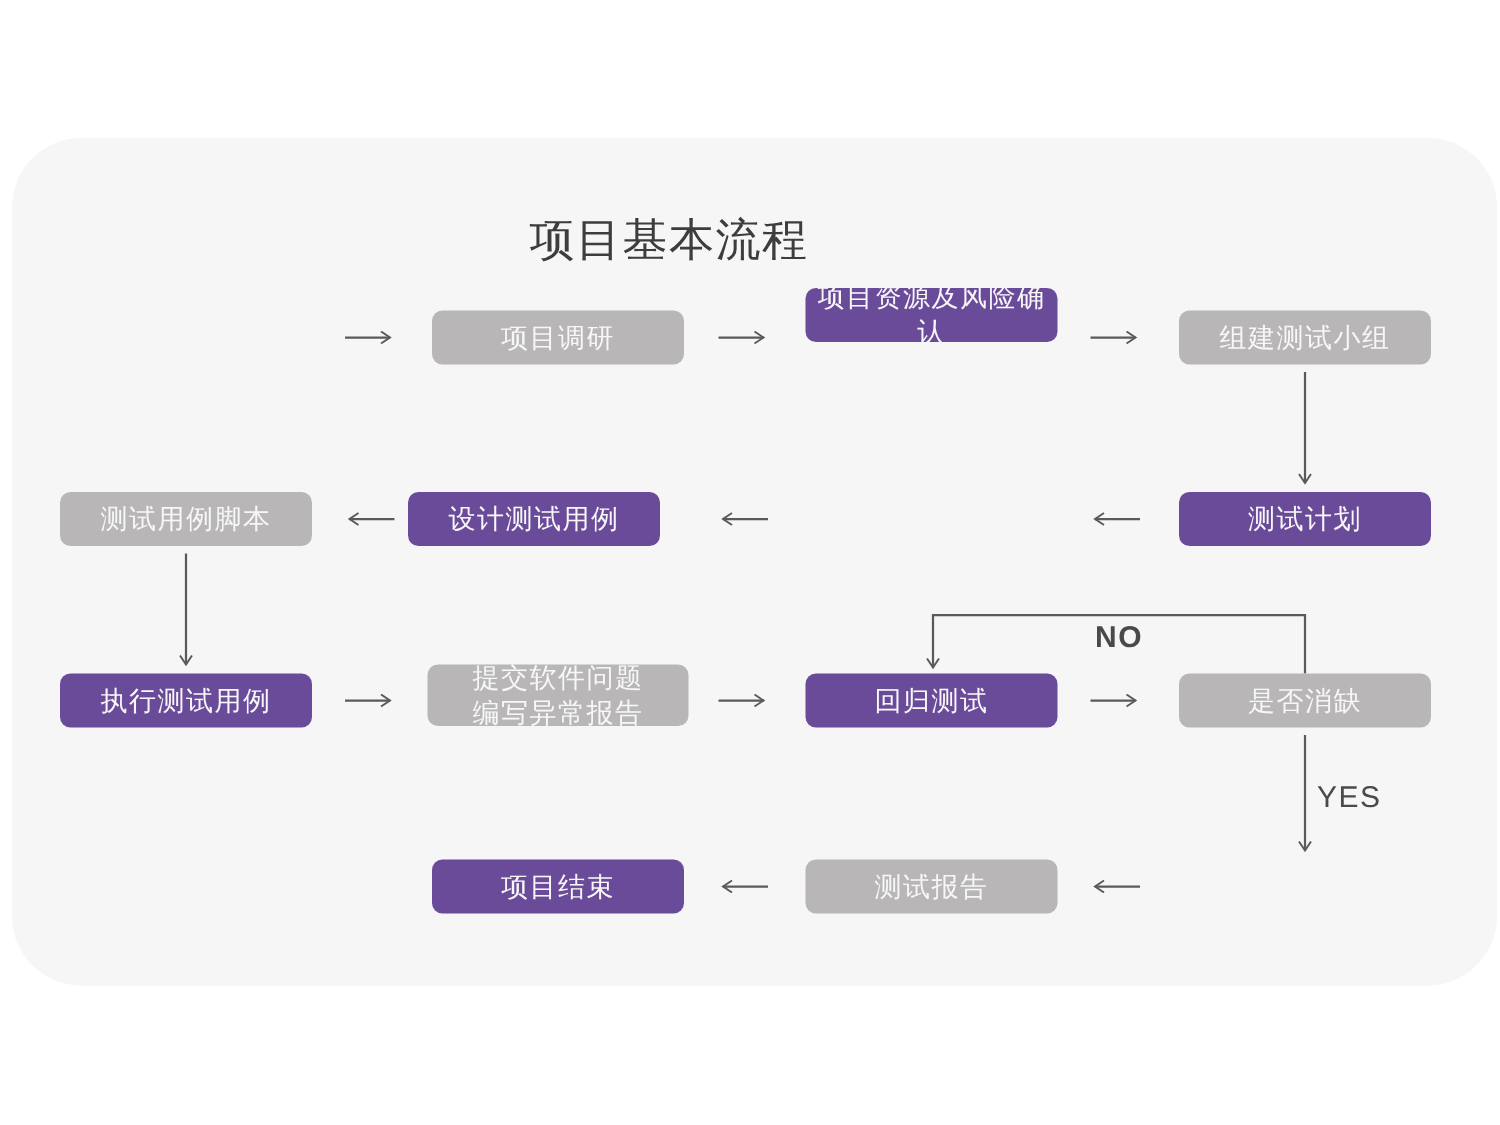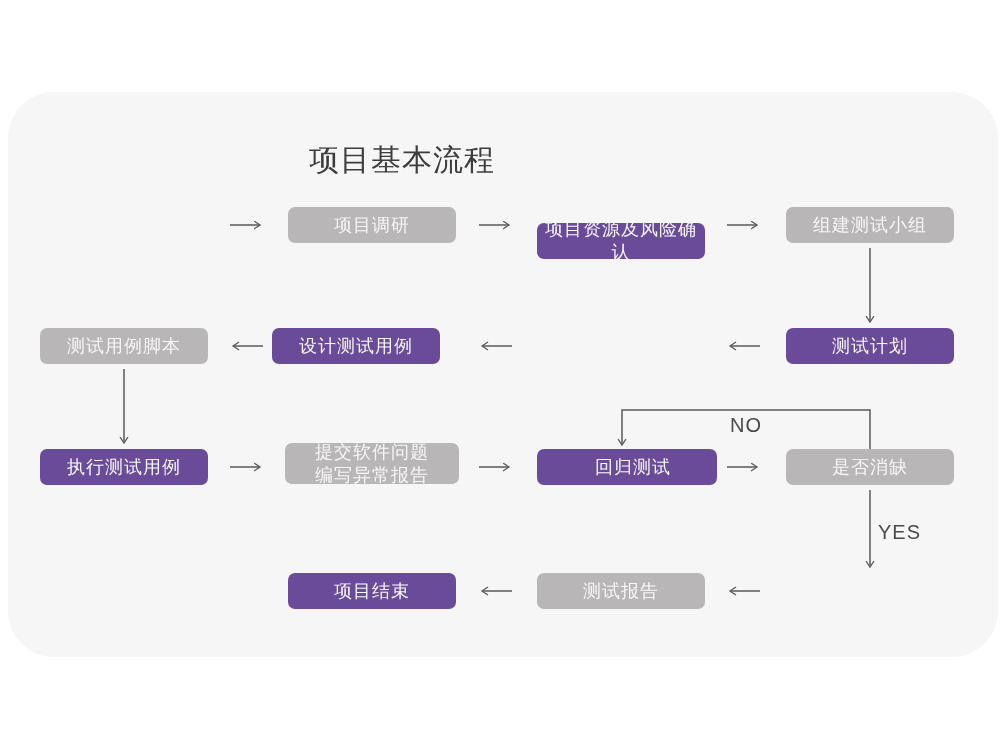--- a/index.html
+++ b/index.html
@@ -8,38 +8,39 @@
     overflow:hidden;font-family:"Liberation Sans", sans-serif;
   }
   .card{
     position:absolute;left:8px;top:92px;width:990px;height:565px;
     background:var(--card_bg,#f6f6f6);border-radius:46px;
   }
   .title{
     position:absolute;top:140px;left:0;width:804px;text-align:center;
     font-size:30px;font-weight:400;color:var(--title_color,#3d3d3d);
     letter-spacing:1px;
+    padding-left:44px;
   }
   .node{
     position:absolute;width:168px;height:36px;border-radius:7px;
     display:flex;align-items:center;justify-content:center;
     font-size:18px;color:var(--node_text,#f8f7f7);letter-spacing:1px;
     white-space:pre-line;text-align:center;line-height:23px;
   }
   .node.purple{background:var(--purple,#6a4b9a);}
   .node.gray{background:var(--gray,#b8b6b6);}
   .node.tall{height:41px;}
   svg.edges{position:absolute;left:0;top:0;width:1000px;height:750px;pointer-events:none;}
   .edge{stroke:var(--arrow,#5a5a5a);stroke-width:1.5;fill:none;}
   .arrowhead-path{stroke:var(--arrow,#5a5a5a);stroke-width:1.3;fill:none;}
   .edge-label{
     position:absolute;font-size:20px;color:var(--label_color,#4a4a4a);
     letter-spacing:1px;
   }
-  .label-no{left:706px;top:414px;width:80px;text-align:center;}
+  .label-no{left:706px;top:414px;width:80px;text-align:center;font-weight:bold;}
   .label-yes{left:878px;top:521px;}
 </style>
 </head>
 <body>
 
 <div class="stage">
   <div class="card"></div>
 
   <div class="title">项目基本流程</div>
 
@@ -68,31 +69,31 @@
 
     <polyline class="edge" points="870,449 870,410 622,410 622,445" marker-end="url(#ah)"></polyline>
 
     <line class="edge" x1="870" y1="490" x2="870" y2="567" marker-end="url(#ah)"></line>
 
     <line class="edge" x1="760" y1="591" x2="730" y2="591" marker-end="url(#ah)"></line>
     <line class="edge" x1="512" y1="591" x2="482" y2="591" marker-end="url(#ah)"></line>
   </svg>
 
   <div class="node gray" style="left:288px;top:207px;">项目调研</div>
-  <div class="node purple" style="left:537px;top:223px;">项目资源及风险确认</div>
+  <div class="node purple" style="left:537px;top:192px;">项目资源及风险确认</div>
   <div class="node gray" style="left:786px;top:207px;">组建测试小组</div>
 
   <div class="node purple" style="left:786px;top:328px;">测试计划</div>
   <div class="node purple" style="left:272px;top:328px;">设计测试用例</div>
   <div class="node gray" style="left:40px;top:328px;">测试用例脚本</div>
 
   <div class="node purple" style="left:40px;top:449px;">执行测试用例</div>
   <div class="node gray tall" style="left:285px;top:443px;width:174px;">提交软件问题
 编写异常报告</div>
-  <div class="node purple" style="left:537px;top:449px;padding-left:12px;">回归测试</div>
+  <div class="node purple" style="left:537px;top:449px;">回归测试</div>
   <div class="node gray" style="left:786px;top:449px;">是否消缺</div>
 
   <div class="node gray" style="left:537px;top:573px;">测试报告</div>
   <div class="node purple" style="left:288px;top:573px;">项目结束</div>
 
   <div class="edge-label label-no">NO</div>
   <div class="edge-label label-yes">YES</div>
 </div>
 
 </body></html>

